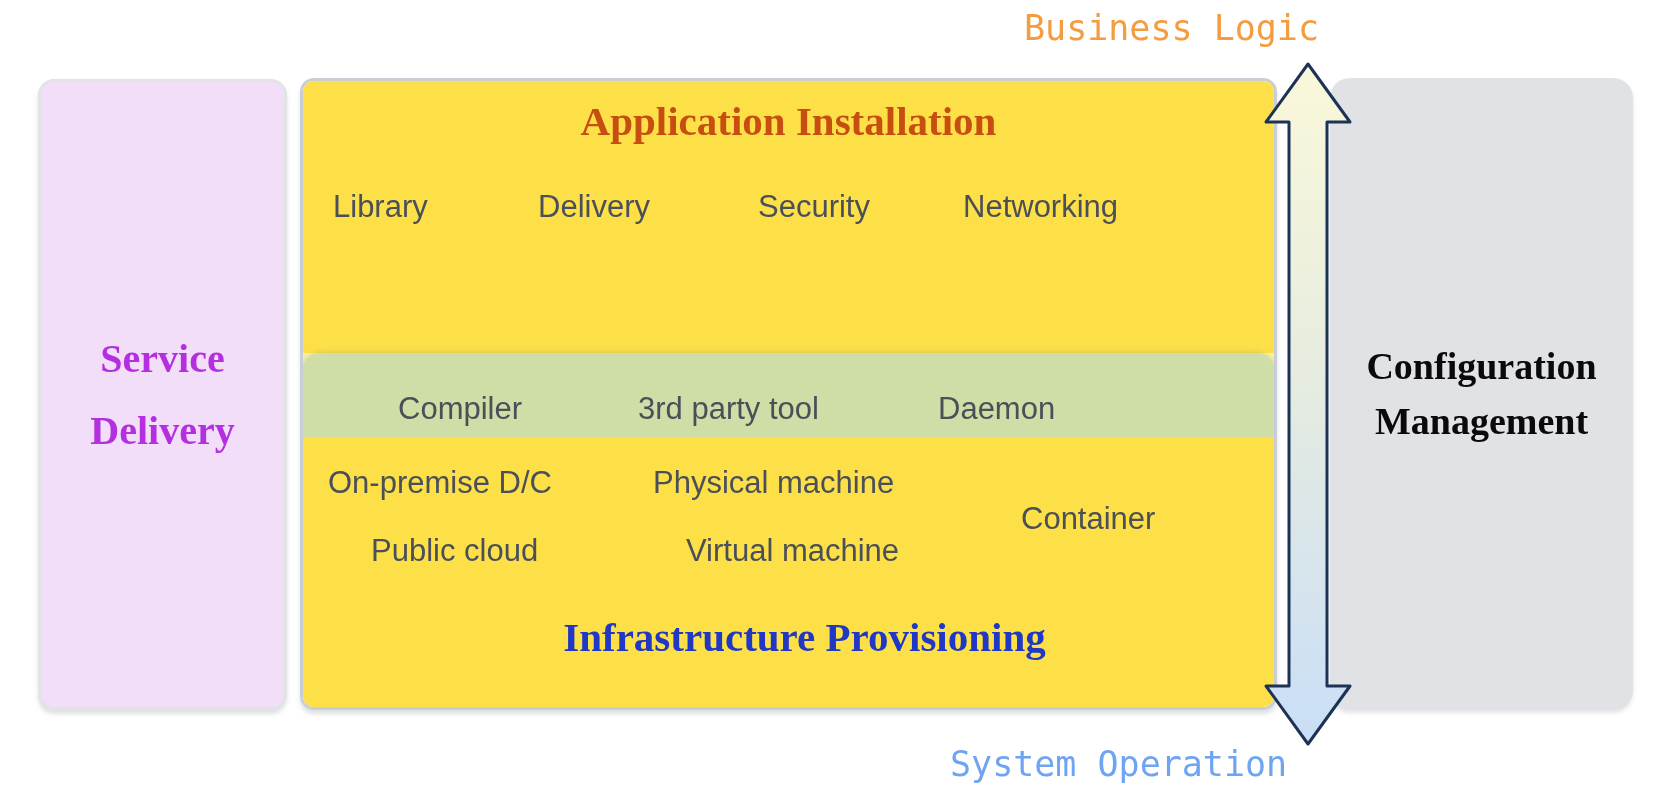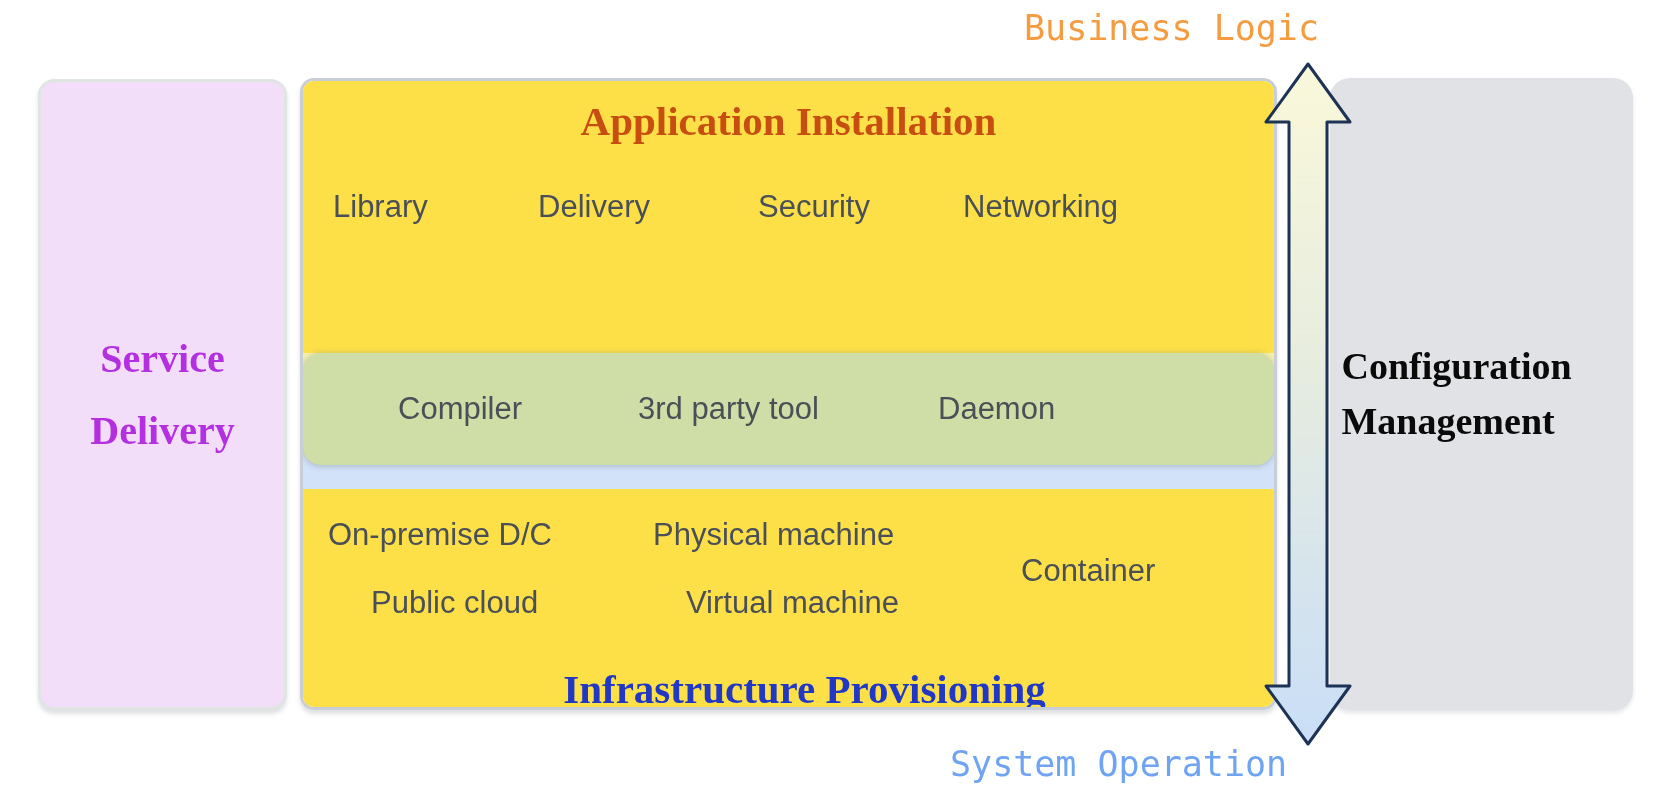--- a/index.html
+++ b/index.html
@@ -65,21 +65,21 @@
     font-size: 31px;
     color: #4A4F58;
     white-space: nowrap;
   }
   .y-item-0 { left: 30px;  top: 108px; }
   .y-item-1 { left: 235px; top: 108px; }
   .y-item-2 { left: 455px; top: 108px; }
   .y-item-3 { left: 660px; top: 108px; }
 
   .olive-wrap {
-    height: 136px;
+    height: 84px;
     background: linear-gradient(to bottom, #F3F1AB 0 50%, #D2E2F8 50% 100%);
   }
   .band-olive {
     position: relative;
     height: 112px;
     background: #CFDDA6;
     border-radius: 18px;
     box-shadow: 0 1px 6px rgba(120,126,138,0.45);
   }
   .o-item-0 { left: 95px;  top: 38px; }
@@ -109,21 +109,21 @@
 
   
   .config-box {
     position: absolute;
     left: 1330px; top: 78px;
     width: 303px; height: 632px;
     background: #E0E2E6;
     border-radius: 20px;
     box-shadow: 0 3px 4px rgba(160,165,175,0.3);
     display: flex; align-items: center; justify-content: center;
-    text-align: left;
+    text-align: center;
   }
   .config-box .title {
     font-family: "Liberation Serif", serif;
     font-weight: bold;
     font-size: 38px;
     line-height: 1.45;
     color: #0A0A0A;
     width: 280px;
   }
 

